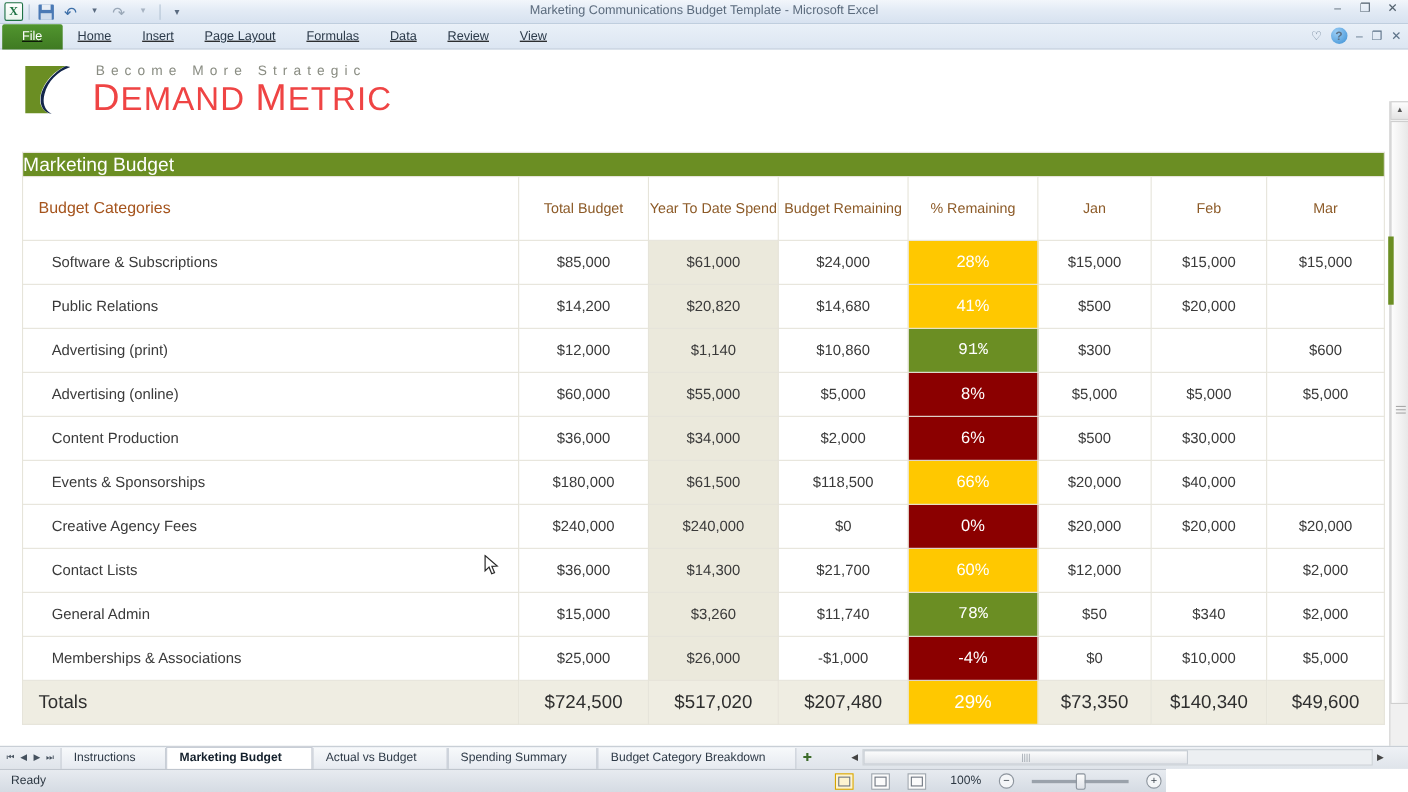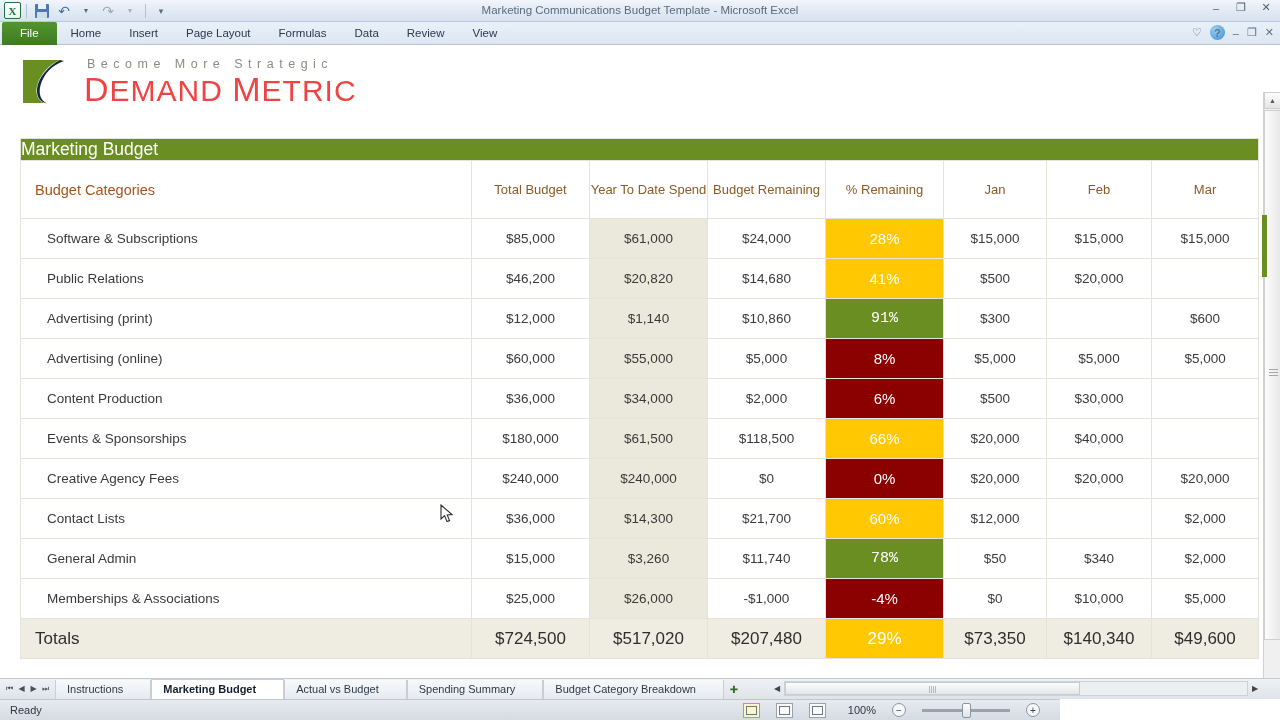--- a/index.html
+++ b/index.html
@@ -49,21 +49,21 @@
   }
   .win-ctrls { position: absolute; right: 6px; top: 1px; display: flex; gap: 9px; align-items: center; }
   .win-ctrls span { font-size: 11px; color: #54626f; width: 16px; text-align: center; }
 
   
   .ribbon {
     position: absolute; top: 22px; left: 0; width: 1280px; height: 23px;
     background: linear-gradient(to bottom,#e9f0f8,#dce6f2);
     border-bottom: 1px solid #b6c6d8;
   }
-  .tabs { display: flex; align-items: flex-end; height: 23px; padding-left: 2px; }
+  .tabs { display: flex; align-items: flex-end; height: 23px; padding-left: 2px; text-decoration: underline; }
   .tab {
     padding: 3px 14px 4px 14px; font-size: 11.5px; color: #2b3a4a; height: 23px;
     display: flex; align-items: center;
   }
   .tab.file {
     background: linear-gradient(to bottom,#51952f,#3f7a22);
     color: #ffffff; font-weight: normal; padding: 3px 18px 4px 18px;
     border-radius: 2px 2px 0 0;
   }
   .ribbon-right { position: absolute; right: 6px; top: 3px; display: flex; gap: 8px; align-items: center; }
@@ -184,21 +184,21 @@
   .hs-thumb i { font-size: 8px; color: #98a0a8; letter-spacing: 0px; }
 
   
   .statusbar {
     position: absolute; top: 699px; left: 0; width: 1060px; height: 21px;
     background: linear-gradient(to bottom,#e7ebf0,#d5dbe3);
     border-top: 1px solid #c0c6ce;
     display: flex; align-items: center;
   }
   .status-text { font-size: 11px; color: #2c3742; padding-left: 10px; }
-  .status-right { position: absolute; right: 20px; display: flex; align-items: center; gap: 16px; }
+  .status-right { position: absolute; right: 4px; display: flex; align-items: center; gap: 16px; }
   .view-btn { width: 17px; height: 15px; border: 1px solid #9aa2ab; background:#fbfbfb; position:relative; }
   .view-btn.sel { border: 1px solid #d6a400; background: #fdf3cf; }
   .view-btn i { position:absolute; inset:2px; border:1px solid #6e7680; }
   .zoom-lbl { font-size: 11px; color: #2c3742; min-width: 34px; text-align: right; }
   .zoom-circ {
     width: 14px; height: 14px; border-radius: 50%; border: 1px solid #8c949d;
     background: #f4f6f8; font-size: 10px; color: #3a434c;
     display:flex; align-items:center; justify-content:center;
   }
   .zoom-track { width: 88px; height: 3px; background: #9aa2ab; position: relative; }
@@ -316,21 +316,21 @@
             <td>$85,000</td>
             <td class="ytd">$61,000</td>
             <td>$24,000</td>
             <td class="pct yellow">28%</td>
             <td>$15,000</td>
             <td>$15,000</td>
             <td>$15,000</td>
           </tr>
           <tr class="data-row">
             <td class="cat">Public Relations</td>
-            <td>$46,200</td>
+            <td>$14,200</td>
             <td class="ytd">$20,820</td>
             <td>$14,680</td>
             <td class="pct yellow">41%</td>
             <td>$500</td>
             <td>$20,000</td>
             <td></td>
           </tr>
           <tr class="data-row">
             <td class="cat">Advertising (print)</td>
             <td>$12,000</td>

